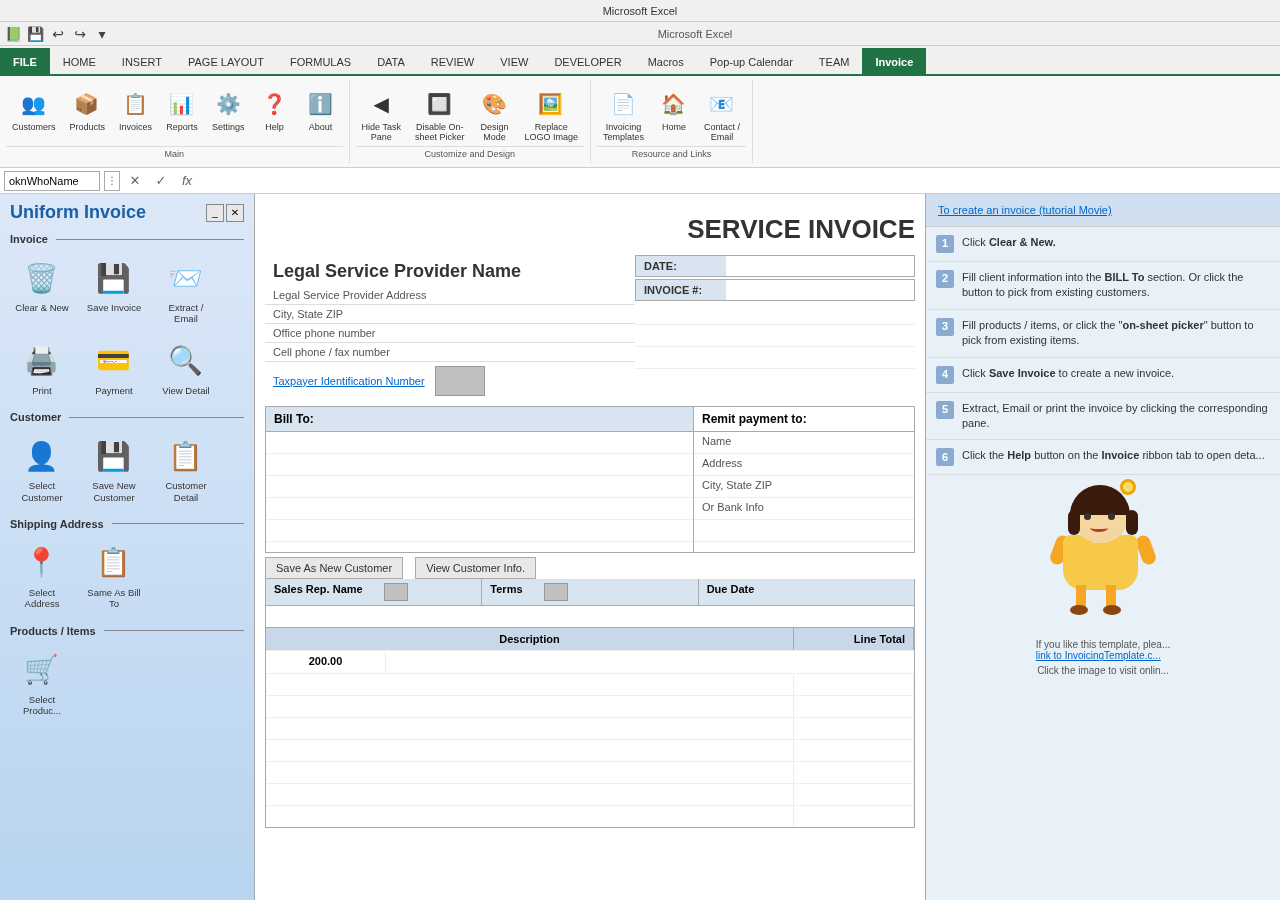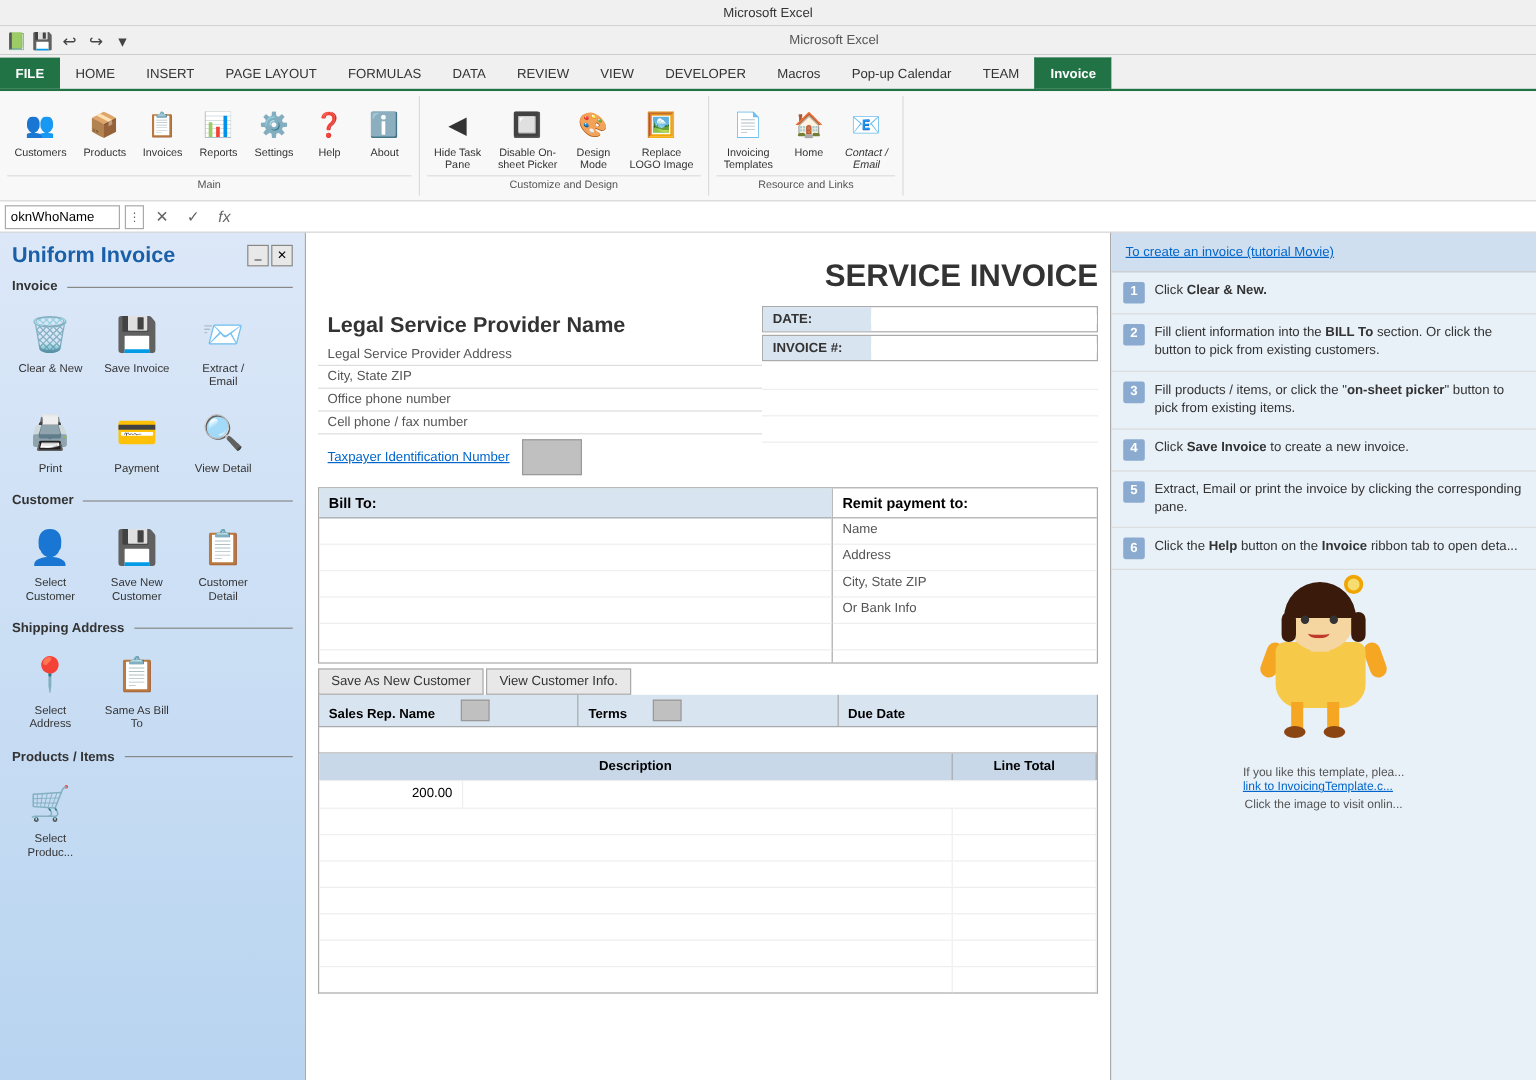--- a/index.html
+++ b/index.html
@@ -316,21 +316,21 @@
       height: 22px;
       padding: 3px 8px;
       font-size: 11px;
       color: #555;
     }
 
     
     .customer-actions {
       display: flex;
       margin-top: 4px;
-      gap: 2px;
+      gap: 12px;
     }
     .cust-btn {
       background: #e8e8e8;
       border: 1px solid #aaa;
       padding: 4px 10px;
       font-size: 11px;
       cursor: pointer;
       color: #333;
     }
 
@@ -341,21 +341,21 @@
       border-top: none;
       background: #d8e4f0;
     }
     .sales-cell {
       flex: 1;
       padding: 4px 8px;
       font-weight: bold;
       font-size: 11px;
       border-right: 1px solid #aaa;
       display: flex;
-      align-items: flex-end;
+      align-items: flex-start;
       gap: 21px;
     }
     .sales-cell:last-child { border-right: none; }
     .small-gray-box {
       width: 24px; height: 18px;
       background: #c0c0c0;
       border: 1px solid #999;
     }
 
     
@@ -370,36 +370,37 @@
     .desc-header-cell {
       flex: 1;
       padding: 5px 8px;
       font-weight: bold;
       font-size: 11px;
       text-align: center;
       border-right: 1px solid #aaa;
     }
     .desc-header-cell.narrow {
       flex: 0 0 120px;
-      text-align: center;
+      text-align: right;
     }
     .desc-row {
       display: flex;
       border-top: 1px solid #eee;
     }
     .desc-cell {
       flex: 1;
       padding: 4px 8px;
       font-size: 11px;
       border-right: 1px solid #eee;
       min-height: 22px;
     }
     .desc-cell.narrow {
       flex: 0 0 120px;
-      text-align: right;
+      text-align: center;
+      font-weight: bold;
     }
     .empty-row {
       height: 22px;
       border-top: 1px solid #eee;
       display: flex;
     }
     .empty-cell {
       flex: 1;
       border-right: 1px solid #eee;
     }
@@ -573,21 +574,21 @@
         <div class="ribbon-icon">📄</div>
         <span style="white-space:pre-line;">Invoicing
 Templates</span>
       </div>
       <div class="ribbon-large-btn">
         <div class="ribbon-icon">🏠</div>
         <span>Home</span>
       </div>
       <div class="ribbon-large-btn">
         <div class="ribbon-icon">📧</div>
-        <span style="white-space:pre-line;font-style:italic;">Contact /
+        <span style="white-space:pre-line;">Contact /
 Email</span>
       </div>
     </div>
     <div class="ribbon-group-title">Resource and Links</div>
   </div>
 </div>
 
 <div class="formula-bar">
   <input class="name-box" type="text" value="oknWhoName" style="">
   <div class="formula-divider">⋮</div>

